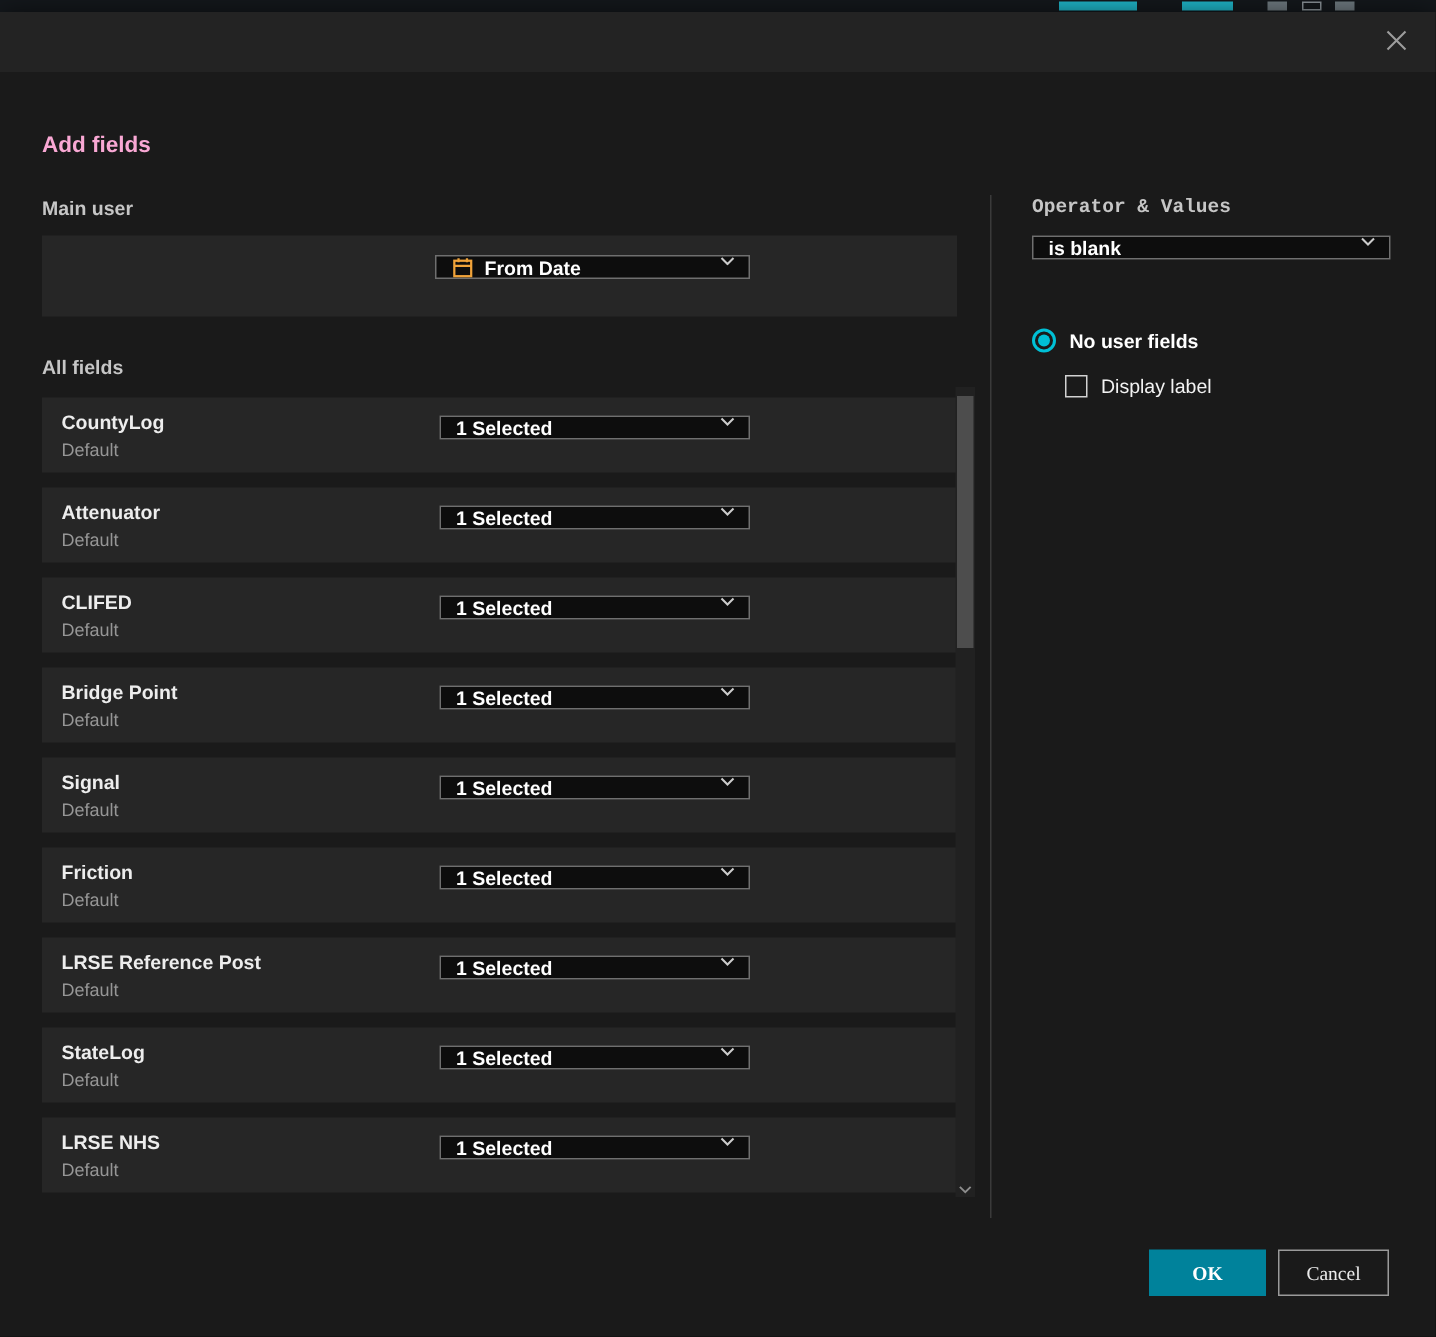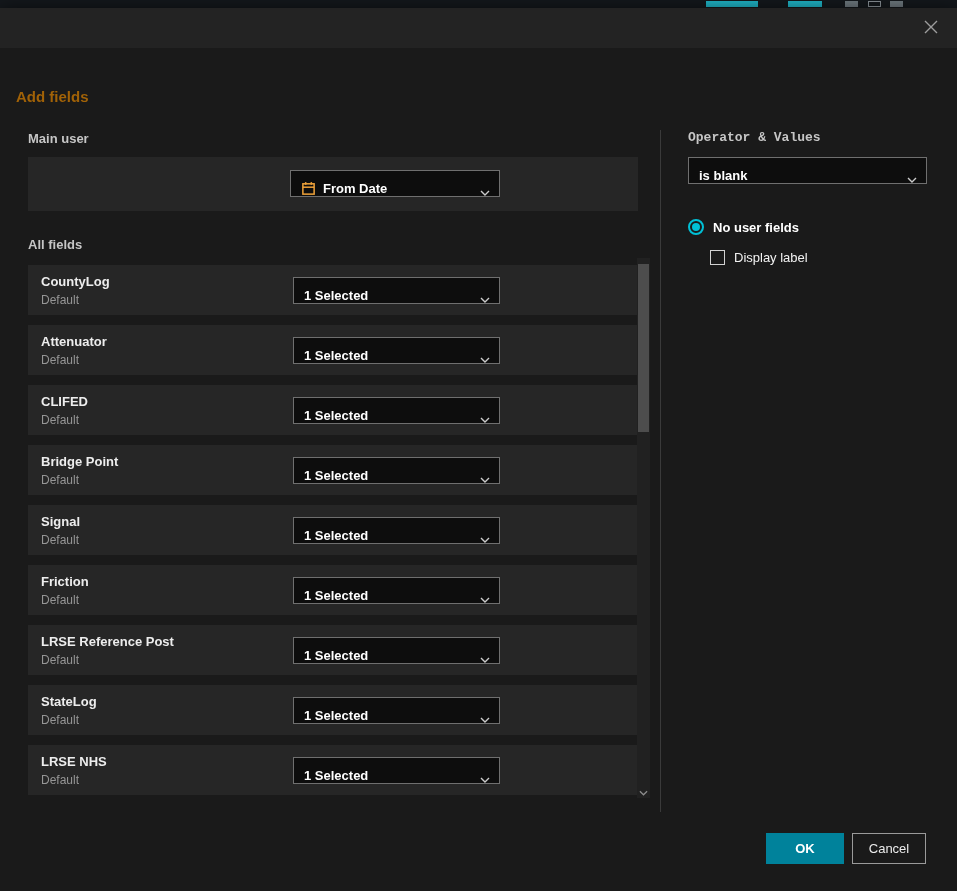--- a/index.html
+++ b/index.html
@@ -27,33 +27,33 @@
     position:absolute; top:0; left:0; right:0; height:40px;
     background:#232323; display:flex; align-items:center; padding:0 14px;
   }
   .modal-title { color:#ffffff; font-size:15px; font-weight:700; letter-spacing:.2px; }
   .close-btn {
     margin-left:auto; background:none; border:none; cursor:pointer;
     width:24px; height:24px; display:flex; align-items:center; justify-content:center;
   }
 
   .section-heading {
-    position:absolute; left:16px; top:80px;
-    color:#a16207; font-size:15px; font-weight:700;
+    position:absolute; left:28px; top:80px;
+    color:#f9a8d4; font-size:15px; font-weight:700;
   }
   .field-label { color:#c6c6c6; font-size:13px; font-weight:700; }
   .main-field-label { position:absolute; left:28px; top:123px; }
   .all-fields-label { position:absolute; left:28px; top:229px; }
   .right-heading { position:absolute; left:688px; top:122px;font-family:Liberation Mono, monospace; }
 
   
   .dropdown {
     background:#0d0d0d; border:1px solid #6f6f6f; color:#ffffff;
-    font-size:13px; font-weight:600; height:27px;
-    display:flex; align-items:flex-end; padding:0 9px 0 10px; cursor:pointer;
+    font-size:13px; font-weight:600; height:16px;
+    display:flex; align-items:flex-start; padding:0 9px 0 10px; cursor:pointer;
   }
   .dropdown .chev { margin-left:auto; display:flex; align-items:center; }
 
   .main-panel { position:absolute; left:28px; top:149px; width:610px; height:54px; background:#262626; }
   .dd-source { position:absolute; left:12px; top:13px; width:240px; }
   .dd-field  { position:absolute; left:262px; top:13px; width:210px; }
   .dd-field .cal { display:flex; align-items:center; margin-right:7px; }
 
   
   .rows { position:absolute; left:28px; top:257px; width:610px; }
@@ -82,21 +82,21 @@
   }
   .radio::after { content:""; position:absolute; inset:2px; background:#00c0d6; border-radius:50%; }
   .check-row {
     position:absolute; left:710px; top:242px;
     display:flex; align-items:center; gap:9px;
     color:#f2f2f2; font-size:13px; cursor:pointer;
   }
   .checkbox { width:15px; height:15px; border:1px solid #d2d2d2; background:transparent; flex:0 0 auto; }
 
   
-  .btn { font-family:Liberation Sans, sans-serif; font-size:13px; cursor:pointer; height:31px; }
+  .btn { font-family:Liberation Serif, serif; font-size:13px; cursor:pointer; height:31px; }
   .btn-ok {
     position:absolute; left:766px; top:825px; width:78px;
     background:#00829b; color:#ffffff; border:none; font-weight:600;
   }
   .btn-cancel {
     position:absolute; left:852px; top:825px; width:74px;
     background:transparent; color:#ececec; border:1px solid #9a9a9a;
   }
 </style>
 </head>

